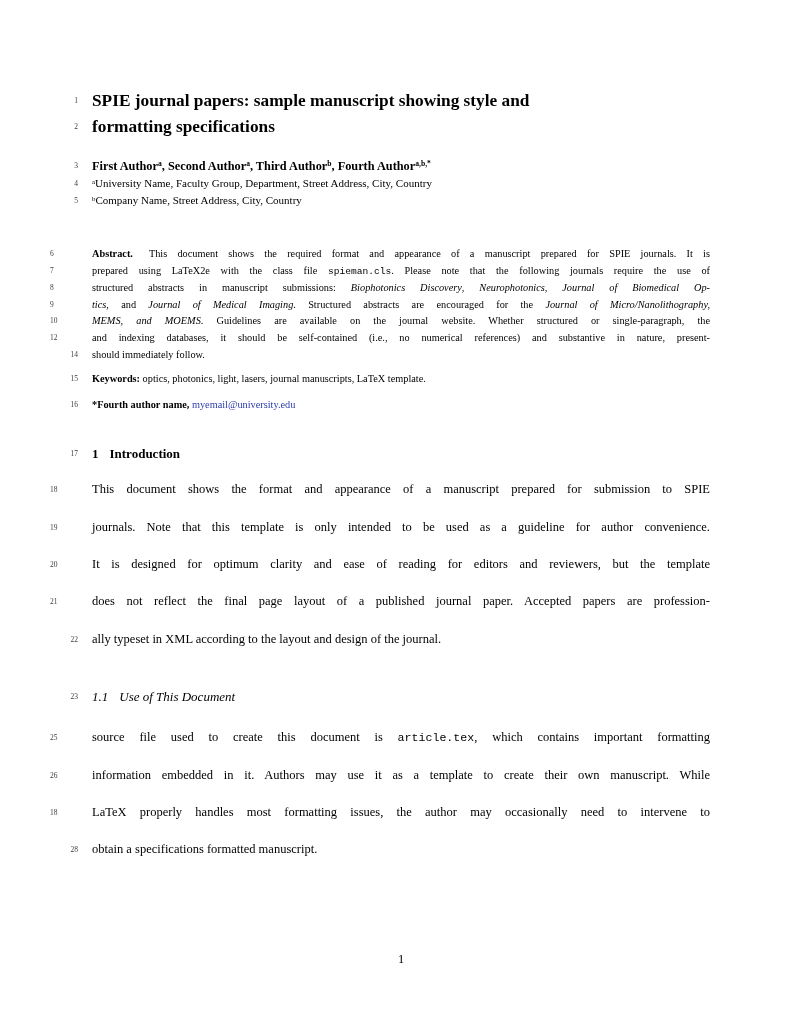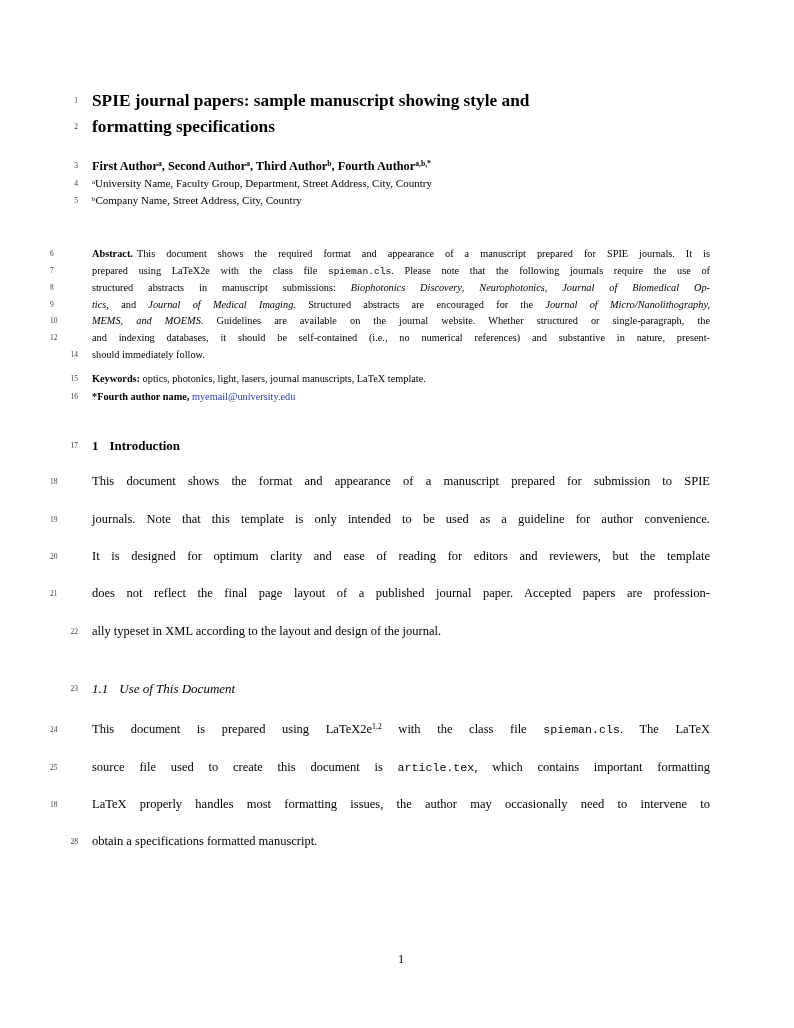--- a/index.html
+++ b/index.html
@@ -25,33 +25,33 @@
   }
   .j { text-align: justify; text-align-last: justify; }
 
   
   .t   { font-size: 17.3px; font-weight: 700; line-height: 26px; }
   .au  { margin-top: 17px; }
   .an  { font-size: 12.3px; font-weight: 700; line-height: 18px; }
   .af  { font-size: 11px;  line-height: 17px; }
   .ab  { margin-top: 37px; font-size: 10.3px; line-height: 16.6px; }
   .kw  { margin-top: 7px;  font-size: 10.3px; line-height: 17px; }
-  .nt  { margin-top: 1px;  font-size: 10.3px; line-height: 17px; }
+  .nt  { margin-top: 9px;  font-size: 10.3px; line-height: 17px; }
   .h1b { margin-top: 31px; font-size: 13px; font-weight: 700; line-height: 19px; }
   .bd  { margin-top: 8px;  font-size: 12.5px; line-height: 37.4px; }
   .h2b { margin-top: 29px; font-size: 13px; font-style: italic; line-height: 19px; }
   .bd2 { margin-top: 13px; font-size: 12.5px; line-height: 37.4px; }
 
   
   .b { font-weight: 700; }
   .i { font-style: italic; }
   .m { font-family: "Liberation Mono", "DejaVu Sans Mono", monospace; font-size: 0.93em; }
   .sup { font-size: 0.62em; vertical-align: 0.5em; line-height: 0; }
   .link { color: #2b3cab; cursor: pointer; }
-  .b.gap { margin-right: 4px; }
+  .b.gap { margin-right: 16px; }
   .secnum { margin-right: 11px; }
 
   .footer {
     position: absolute; left: 92px; top: 952px; width: 618px;
     text-align: center; font-size: 12.5px;
   }
 </style>
 </head>
 <body>
 
@@ -88,20 +88,20 @@
         <div class="line j"><span class="lineno">18</span><span>This document shows the format and appearance of a manuscript prepared for submission to SPIE</span></div>
         <div class="line j"><span class="lineno">19</span><span>journals. Note that this template is only intended to be used as a guideline for author convenience.</span></div>
         <div class="line j"><span class="lineno">20</span><span>It is designed for optimum clarity and ease of reading for editors and reviewers, but the template</span></div>
         <div class="line j"><span class="lineno">21</span><span>does not reflect the final page layout of a published journal paper. Accepted papers are profession-</span></div>
         <div class="line"><span class="lineno">22</span><span>ally typeset in XML according to the layout and design of the journal.</span></div>
       </div>
       <div class="block h2b">
         <div class="line"><span class="lineno">23</span><span class="secnum">1.1</span><span>Use of This Document</span></div>
       </div>
       <div class="block bd2">
-        <div class="line j"><span class="lineno">24</span><span>This document is prepared using LaTeX2e</span><span class="sup">1,2</span><span> with the class file </span><span class="m">spieman.cls</span><span>. The LaTeX</span></div>
         <div class="line j"><span class="lineno">25</span><span>source file used to create this document is </span><span class="m">article.tex</span><span>, which contains important formatting</span></div>
+        <div class="line j"><span class="lineno">26</span><span>information embedded in it. Authors may use it as a template to create their own manuscript. While</span></div>
         <div class="line j"><span class="lineno">18</span><span>LaTeX properly handles most formatting issues, the author may occasionally need to intervene to</span></div>
         <div class="line"><span class="lineno">28</span><span>obtain a specifications formatted manuscript.</span></div>
       </div>
     </div>
   <div class="footer">1</div>
 </div>
 
 </body></html>

